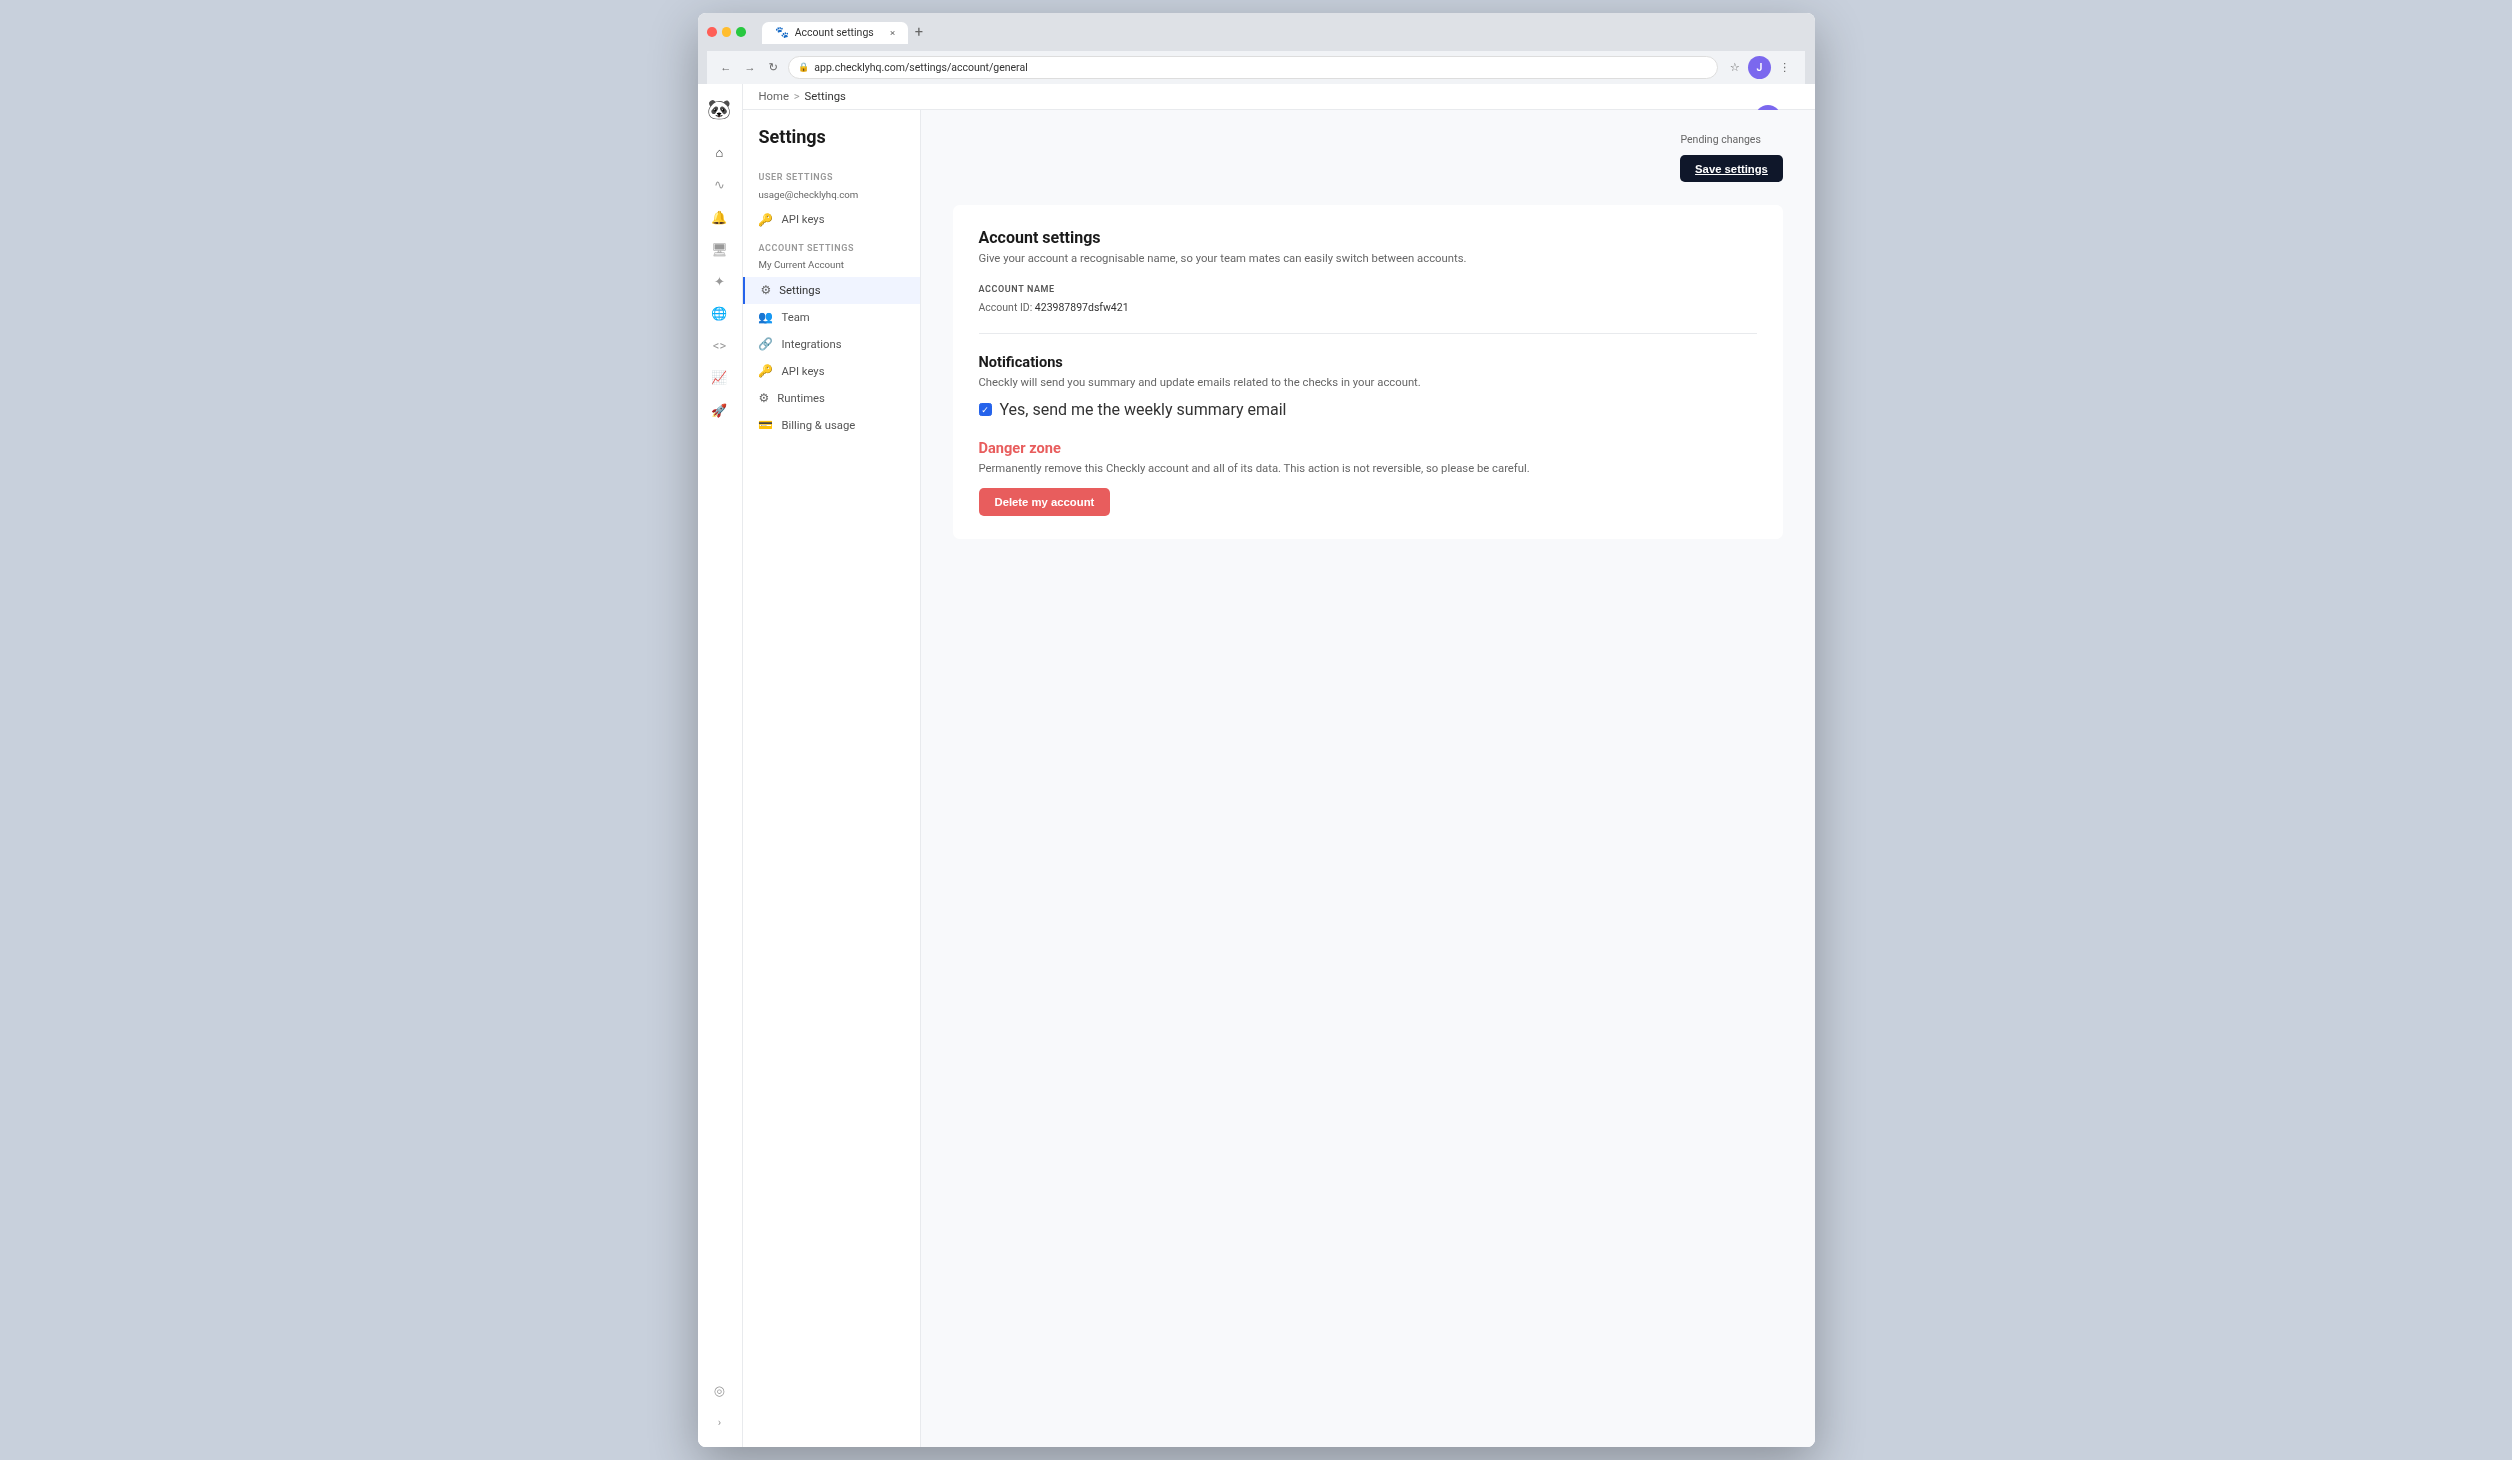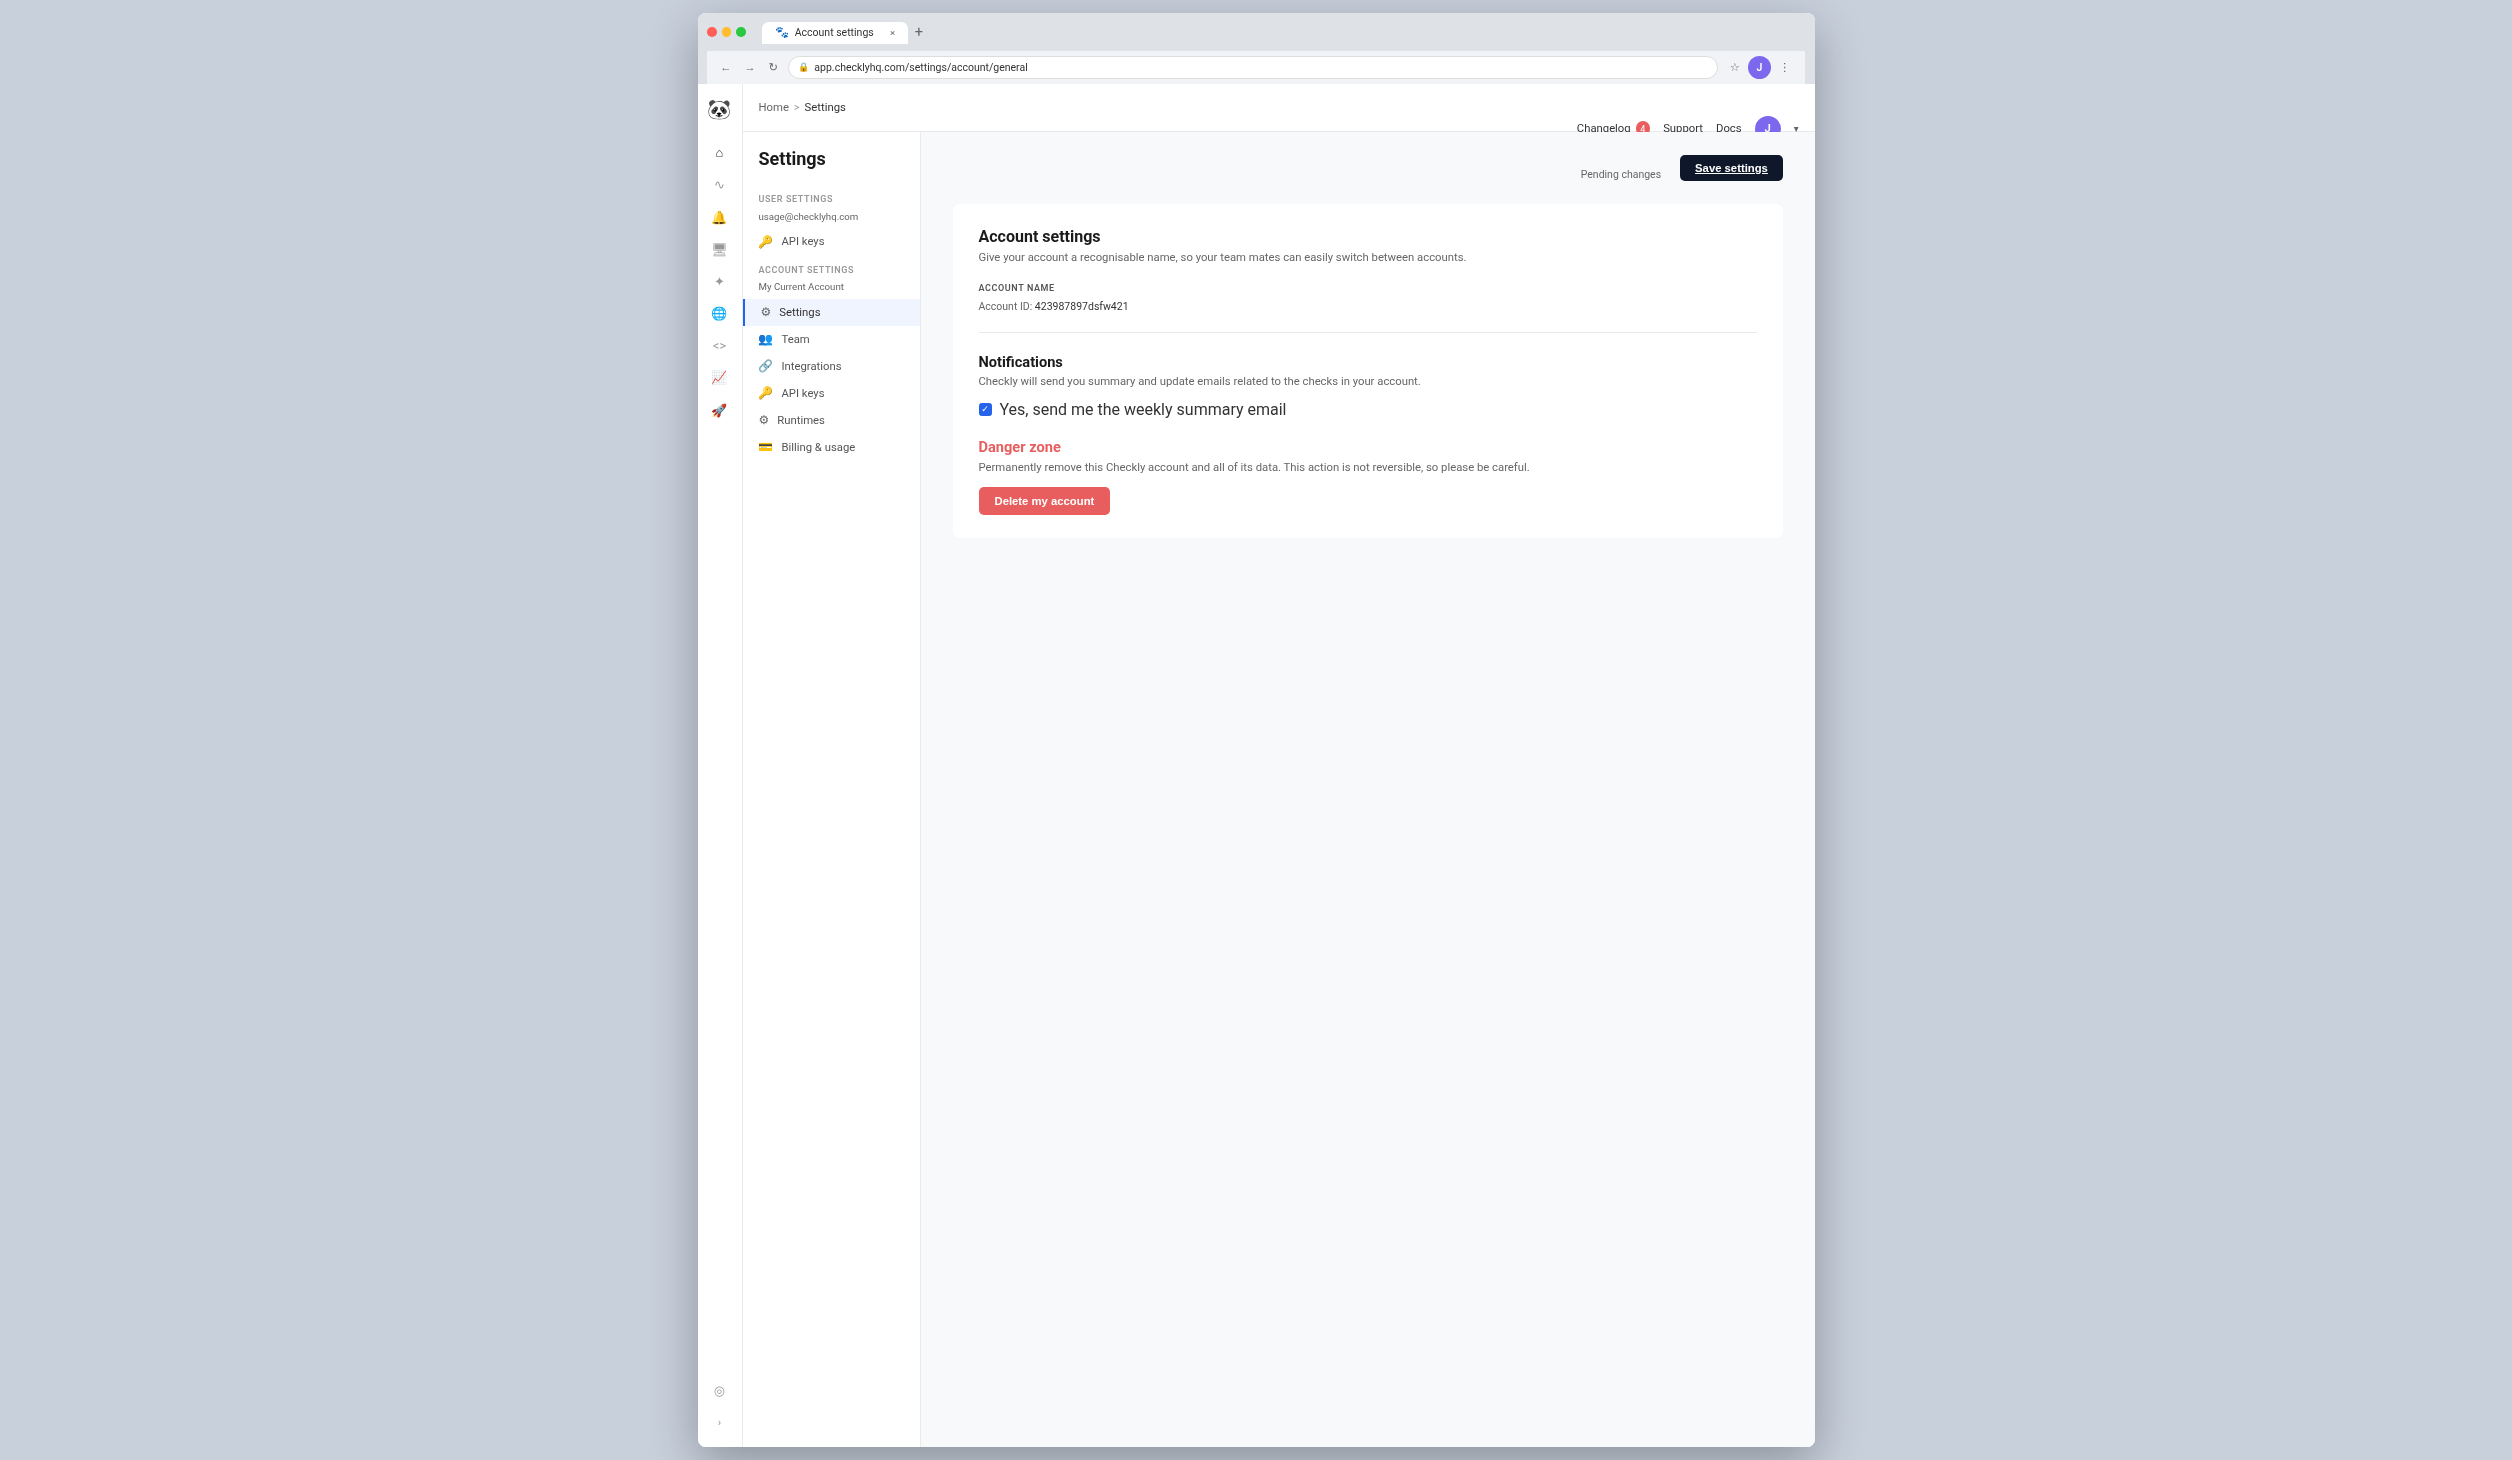--- a/index.html
+++ b/index.html
@@ -109,21 +109,21 @@
       display: flex; flex-direction: column; align-items: center; gap: 3.2px;
     }
     .sidebar-expand {
       width: 29px; height: 29px;
       display: flex; align-items: center; justify-content: center;
       color: #999; cursor: pointer; font-size: 11.3px;
     }
 
     
     .top-nav {
-      height: 48px;
+      height: 26px;
       background: #fff;
       border-bottom: 0.8px solid #e8eaed;
       display: flex;
       align-items: center;
       padding: 0 16px;
       gap: 11px;
     }
     .breadcrumb {
       display: flex; align-items: center; gap: 4.9px;
       font-size: 11.3px; color: #666;
@@ -441,21 +441,21 @@
           </div>
           <div class="settings-nav-item">
             <span class="settings-nav-icon">💳</span>
             <span>Billing &amp; usage</span>
           </div>
         </div>
 
         <div class="settings-content">
           <div class="settings-header-row">
             <div></div>
-            <div style="display:flex;align-items:flex-end;gap:9.7px;">
+            <div style="display:flex;align-items:flex-start;gap:9.7px;flex-direction:column;">
               <span class="pending-changes">Pending changes</span>
               <button class="save-settings-btn">Save settings</button>
             </div>
           </div>
 
           <div class="section-card">
             <div class="section-title">Account settings</div>
             <div class="section-description">Give your account a recognisable name, so your team mates can easily switch between accounts.</div>
 
             <div class="field-label">ACCOUNT NAME</div>

